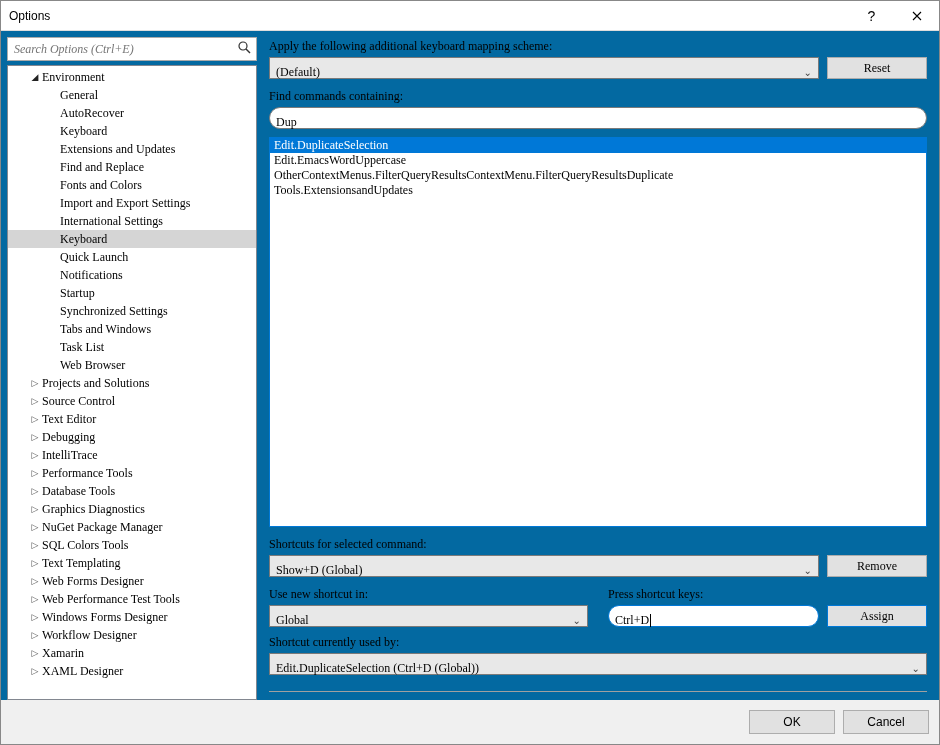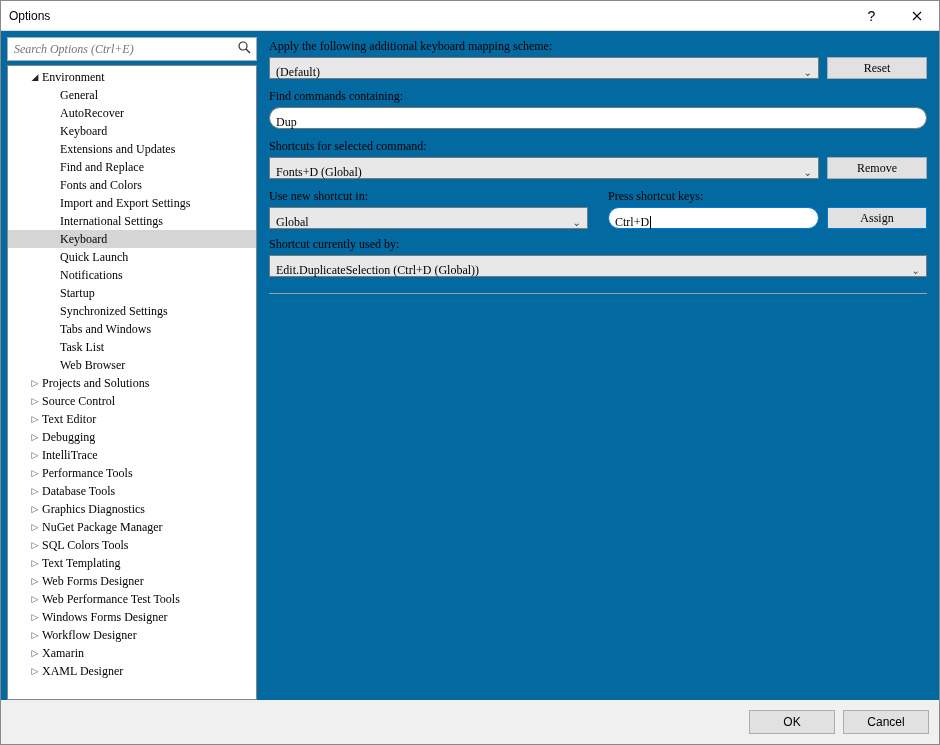--- a/index.html
+++ b/index.html
@@ -375,25 +375,31 @@
         <div class="btn-std">Reset</div>
       </div>
 
       <div class="section-label">Find commands containing:</div>
       <div class="row">
         <div class="textinput" style="flex:1;border-color:#7a7a7a">
           <span>Dup</span>
         </div>
       </div>
 
+      <div class="listbox" id="command-list">
+          <div class="list-item selected">Edit.DuplicateSelection</div>
+          <div class="list-item">Edit.EmacsWordUppercase</div>
+          <div class="list-item">OtherContextMenus.FilterQueryResultsContextMenu.FilterQueryResultsDuplicate</div>
+          <div class="list-item">Tools.ExtensionsandUpdates</div>
+        </div>
 
       <div class="section-label">Shortcuts for selected command:</div>
       <div class="row">
         <div class="dropdown" style="flex:1">
-          <span>Fonts+D (Global)</span>
+          <span>Show+D (Global)</span>
           <span class="chev">⌄</span>
         </div>
         <div class="btn-std">Remove</div>
       </div>
 
       <div class="two-col">
         <div class="col col-narrow">
           <div class="section-label">Use new shortcut in:</div>
           <div class="dropdown">
             <span>Global</span>

